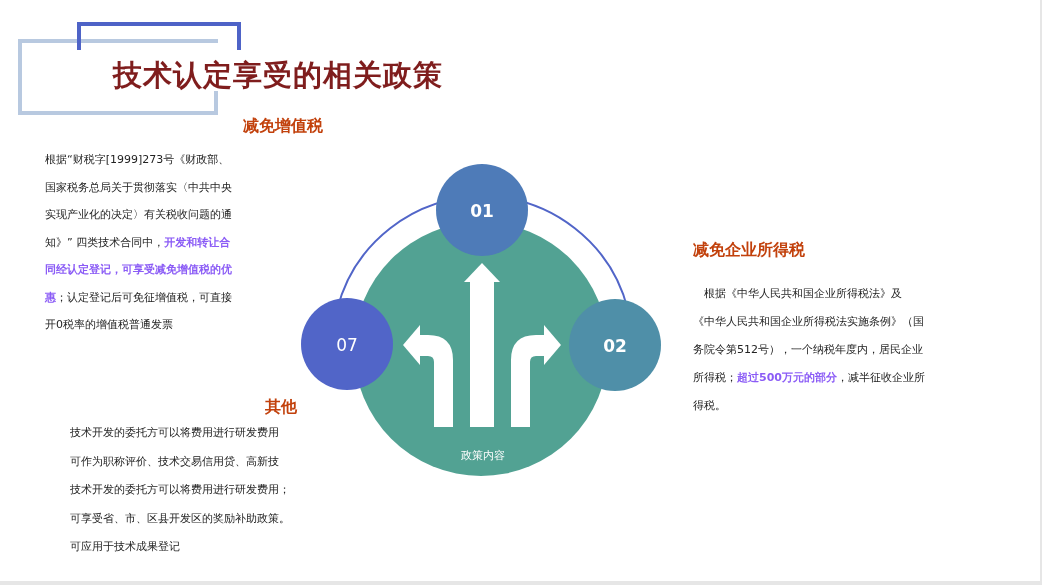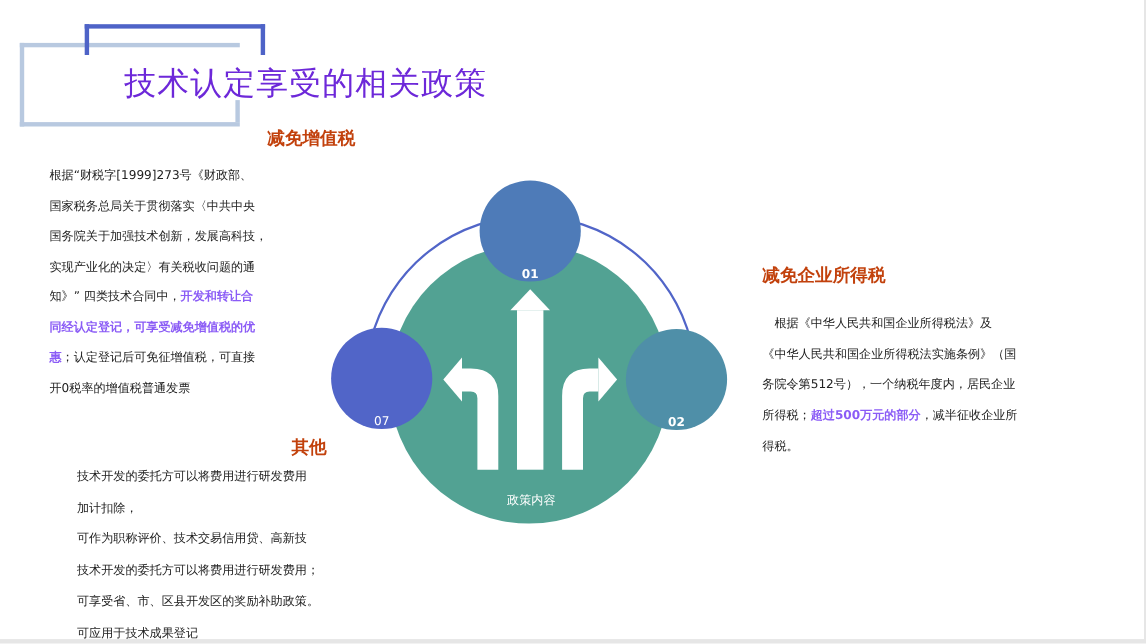--- a/index.html
+++ b/index.html
@@ -4,28 +4,28 @@
 <style>
   html, body { margin: 0; padding: 0; }
   body { width: 1042px; height: 585px; background: #e6e6e6; position: relative; overflow: hidden;
          font-family: "DejaVu Sans", "Liberation Sans", sans-serif; }
   .slide { position: absolute; left: 0; top: 0; width: 1040px; height: 581px; background: #ffffff; overflow: hidden; }
   .deco-back { position: absolute; left: 18px; top: 39px; width: 196px; height: 68px;
                border: 4px solid #b8c9e0; border-right: none; }
   .deco-back-r { position: absolute; left: 214px; top: 91px; width: 4px; height: 20px; background: #b8c9e0; }
   .deco-front { position: absolute; left: 77px; top: 22px; width: 156px; height: 24px;
                 border: 4px solid #4e63c7; border-bottom: none; }
-  .title { position: absolute; left: 113px; top: 56px; font-size: 29px; color: #6d28d9; font-weight: normal;
+  .title { position: absolute; left: 113px; top: 56px; font-size: 29px; color: #7f1d1d; font-weight: bold;
            letter-spacing: 1px; white-space: nowrap; }
   .heading { position: absolute; font-size: 16px; font-weight: bold; color: #c2410c; white-space: nowrap; }
   .para { position: absolute; font-size: 11px; color: #222; line-height: 27.5px; }
   .red { color: #8b5cf6; font-weight: bold; }
   .line { display: block; white-space: nowrap; }
   .diagram { position: absolute; left: 0; top: 0; width: 1040px; height: 581px; }
-  .num { position: absolute; color: #fff; font-size: 11px; transform: translate(-50%, -50%); margin-top: 38px; }
+  .num { position: absolute; color: #fff; font-size: 17px; transform: translate(-50%, -50%); }
   .num.bold { font-weight: bold; }
   .center-label { position: absolute; left: 483px; top: 455px; transform: translate(-50%, -50%);
                   color: #fff; font-size: 11px; white-space: nowrap; }
 </style>
 </head>
 <body>
 
 <div class="slide">
 
   <div class="deco-back"></div>
@@ -55,40 +55,38 @@
 
   <div class="num bold" style="left:482px; top:211px;">01</div>
   <div class="num bold" style="left:615px; top:346px;">02</div>
   <div class="num" style="left:347px; top:345px;">07</div>
   <div class="center-label">政策内容</div>
 
   <div class="heading" style="left:243px; top:116px;">减免增值税</div>
   <div class="para" style="left:45px; top:146px;">
       <span class="line"><span>根据“财税字[1999]273号《财政部、</span></span>
       <span class="line"><span>国家税务总局关于贯彻落实〈中共中央</span></span>
-      <span class="line"><span>国务院关于加强技术创新，发展高科技，</span></span>
       <span class="line"><span>实现产业化的决定〉有关税收问题的通</span></span>
       <span class="line"><span>知》” 四类技术合同中，</span><span class="red">开发和转让合</span></span>
       <span class="line"><span class="red">同经认定登记，可享受减免增值税的优</span></span>
       <span class="line"><span class="red">惠</span><span>；认定登记后可免征增值税，可直接</span></span>
       <span class="line"><span>开0税率的增值税普通发票</span></span>
     </div>
 
   <div class="heading" style="left:693px; top:240px;">减免企业所得税</div>
   <div class="para" style="left:693px; top:280px; line-height:28px;">
       <span class="line"><span>　根据《中华人民共和国企业所得税法》及</span></span>
       <span class="line"><span>《中华人民共和国企业所得税法实施条例》（国</span></span>
       <span class="line"><span>务院令第512号），一个纳税年度内，居民企业</span></span>
       <span class="line"><span>所得税；</span><span class="red">超过500万元的部分</span><span>，减半征收企业所</span></span>
       <span class="line"><span>得税。</span></span>
     </div>
 
   <div class="heading" style="left:265px; top:377px;margin-top:20px;">其他</div>
   <div class="para" style="left:70px; top:419px; line-height:28.5px;">
       <span class="line"><span>技术开发的委托方可以将费用进行研发费用</span></span>
-      <span class="line"><span>加计扣除，</span></span>
       <span class="line"><span>可作为职称评价、技术交易信用贷、高新技</span></span>
       <span class="line"><span>技术开发的委托方可以将费用进行研发费用；</span></span>
       <span class="line"><span>可享受省、市、区县开发区的奖励补助政策。</span></span>
       <span class="line"><span>可应用于技术成果登记</span></span>
     </div>
 
 </div>
 
 </body></html>

